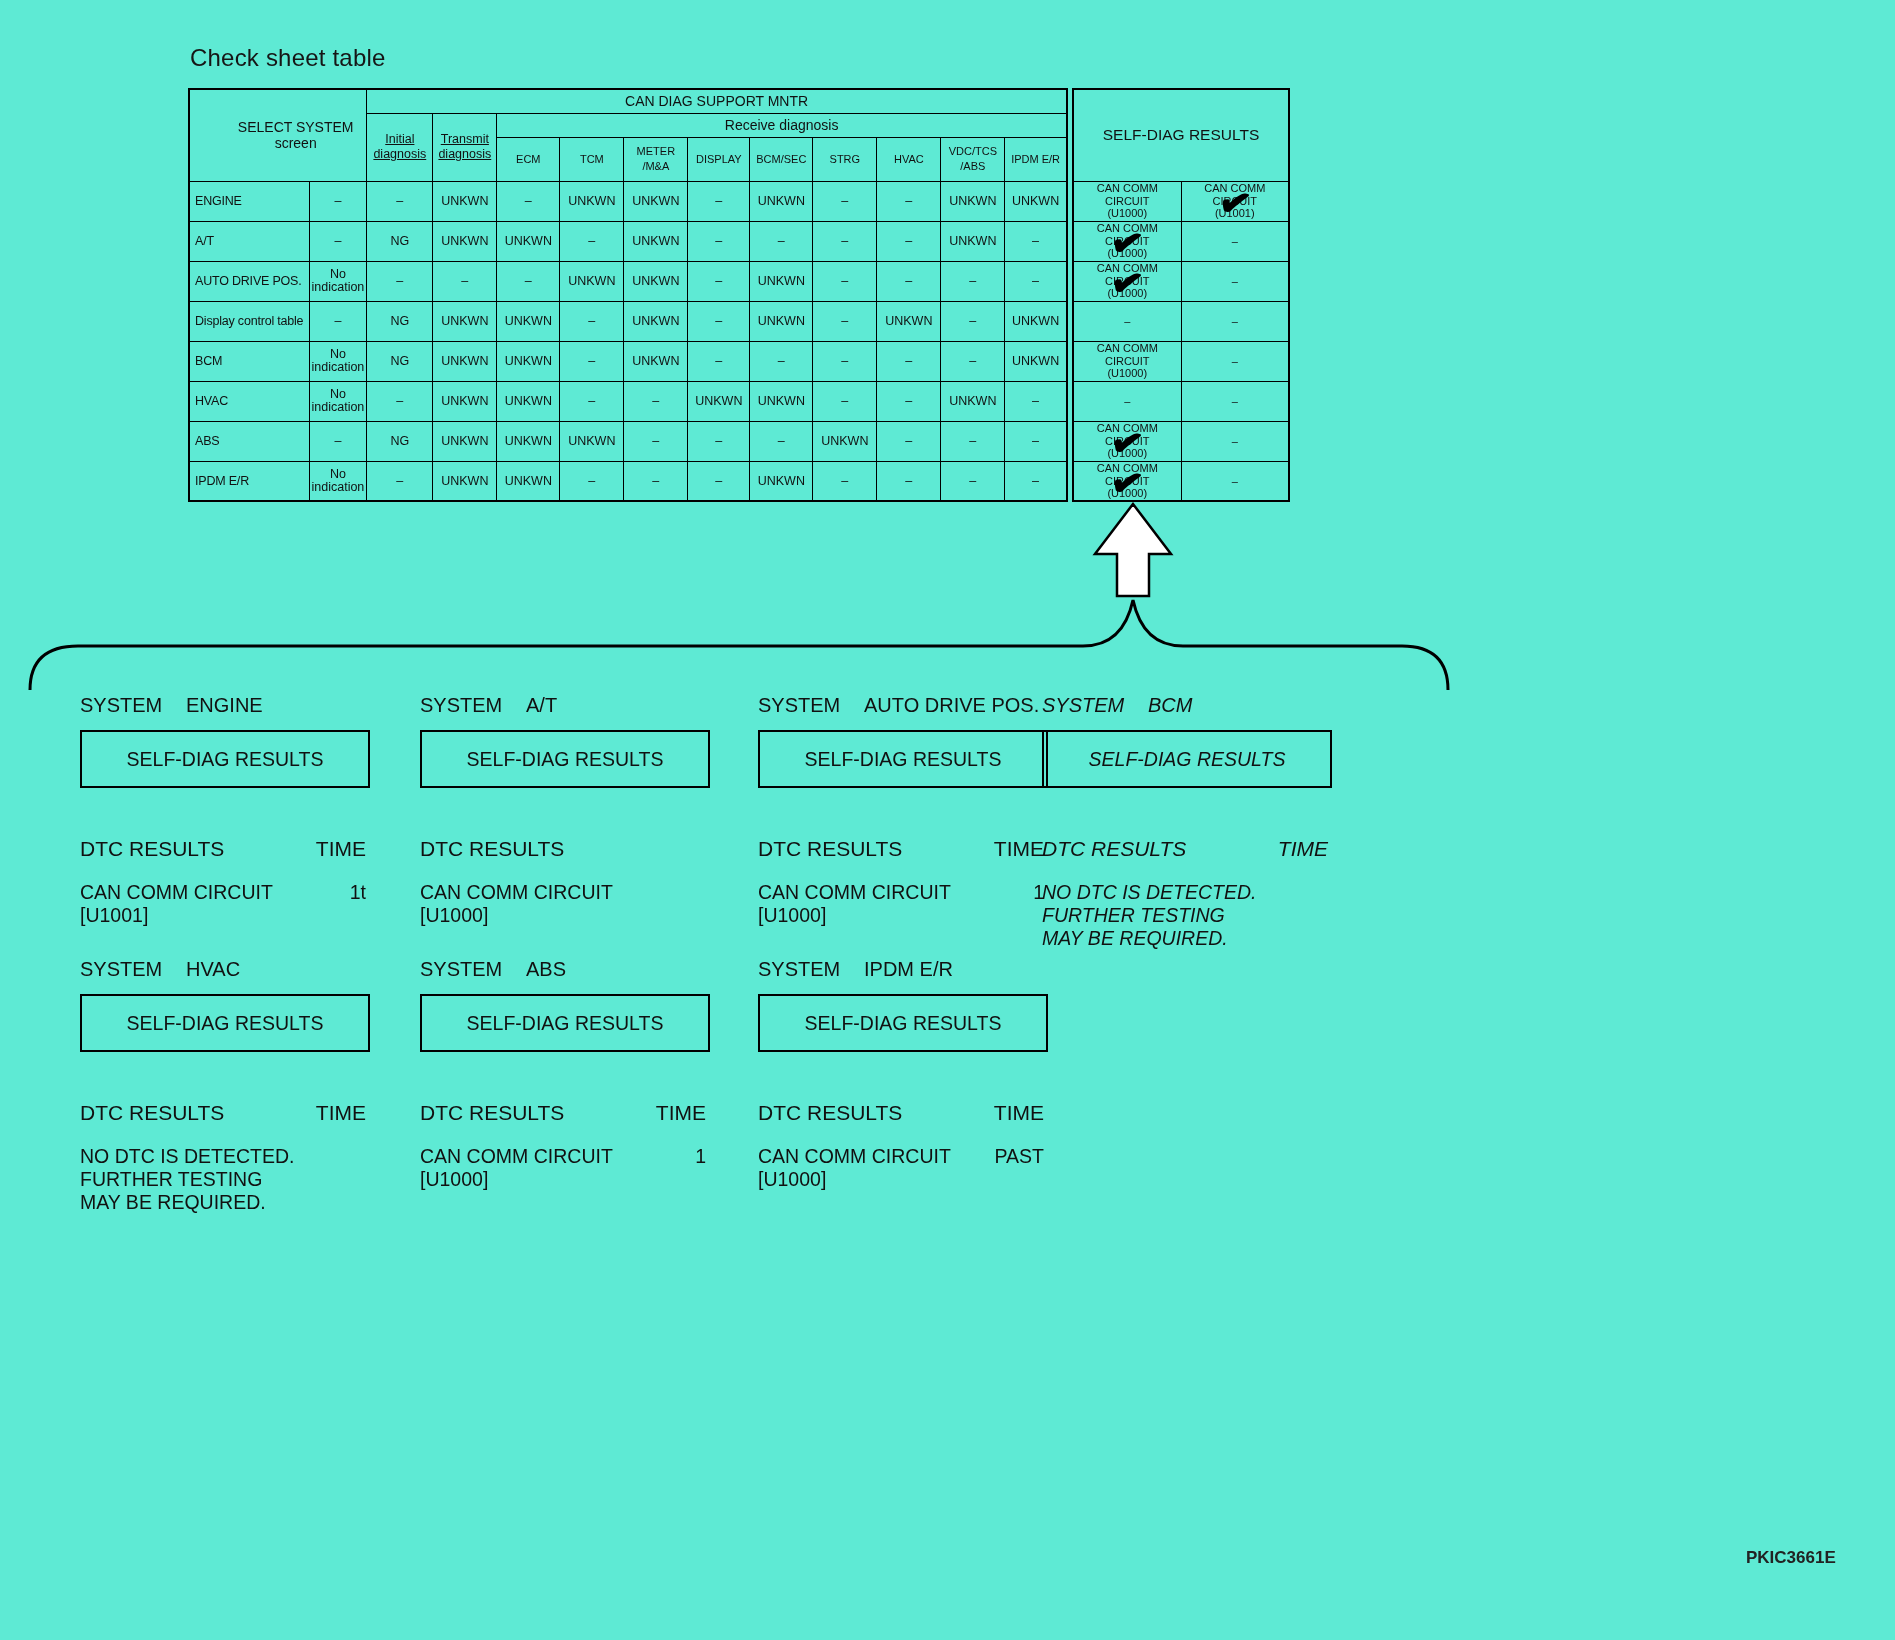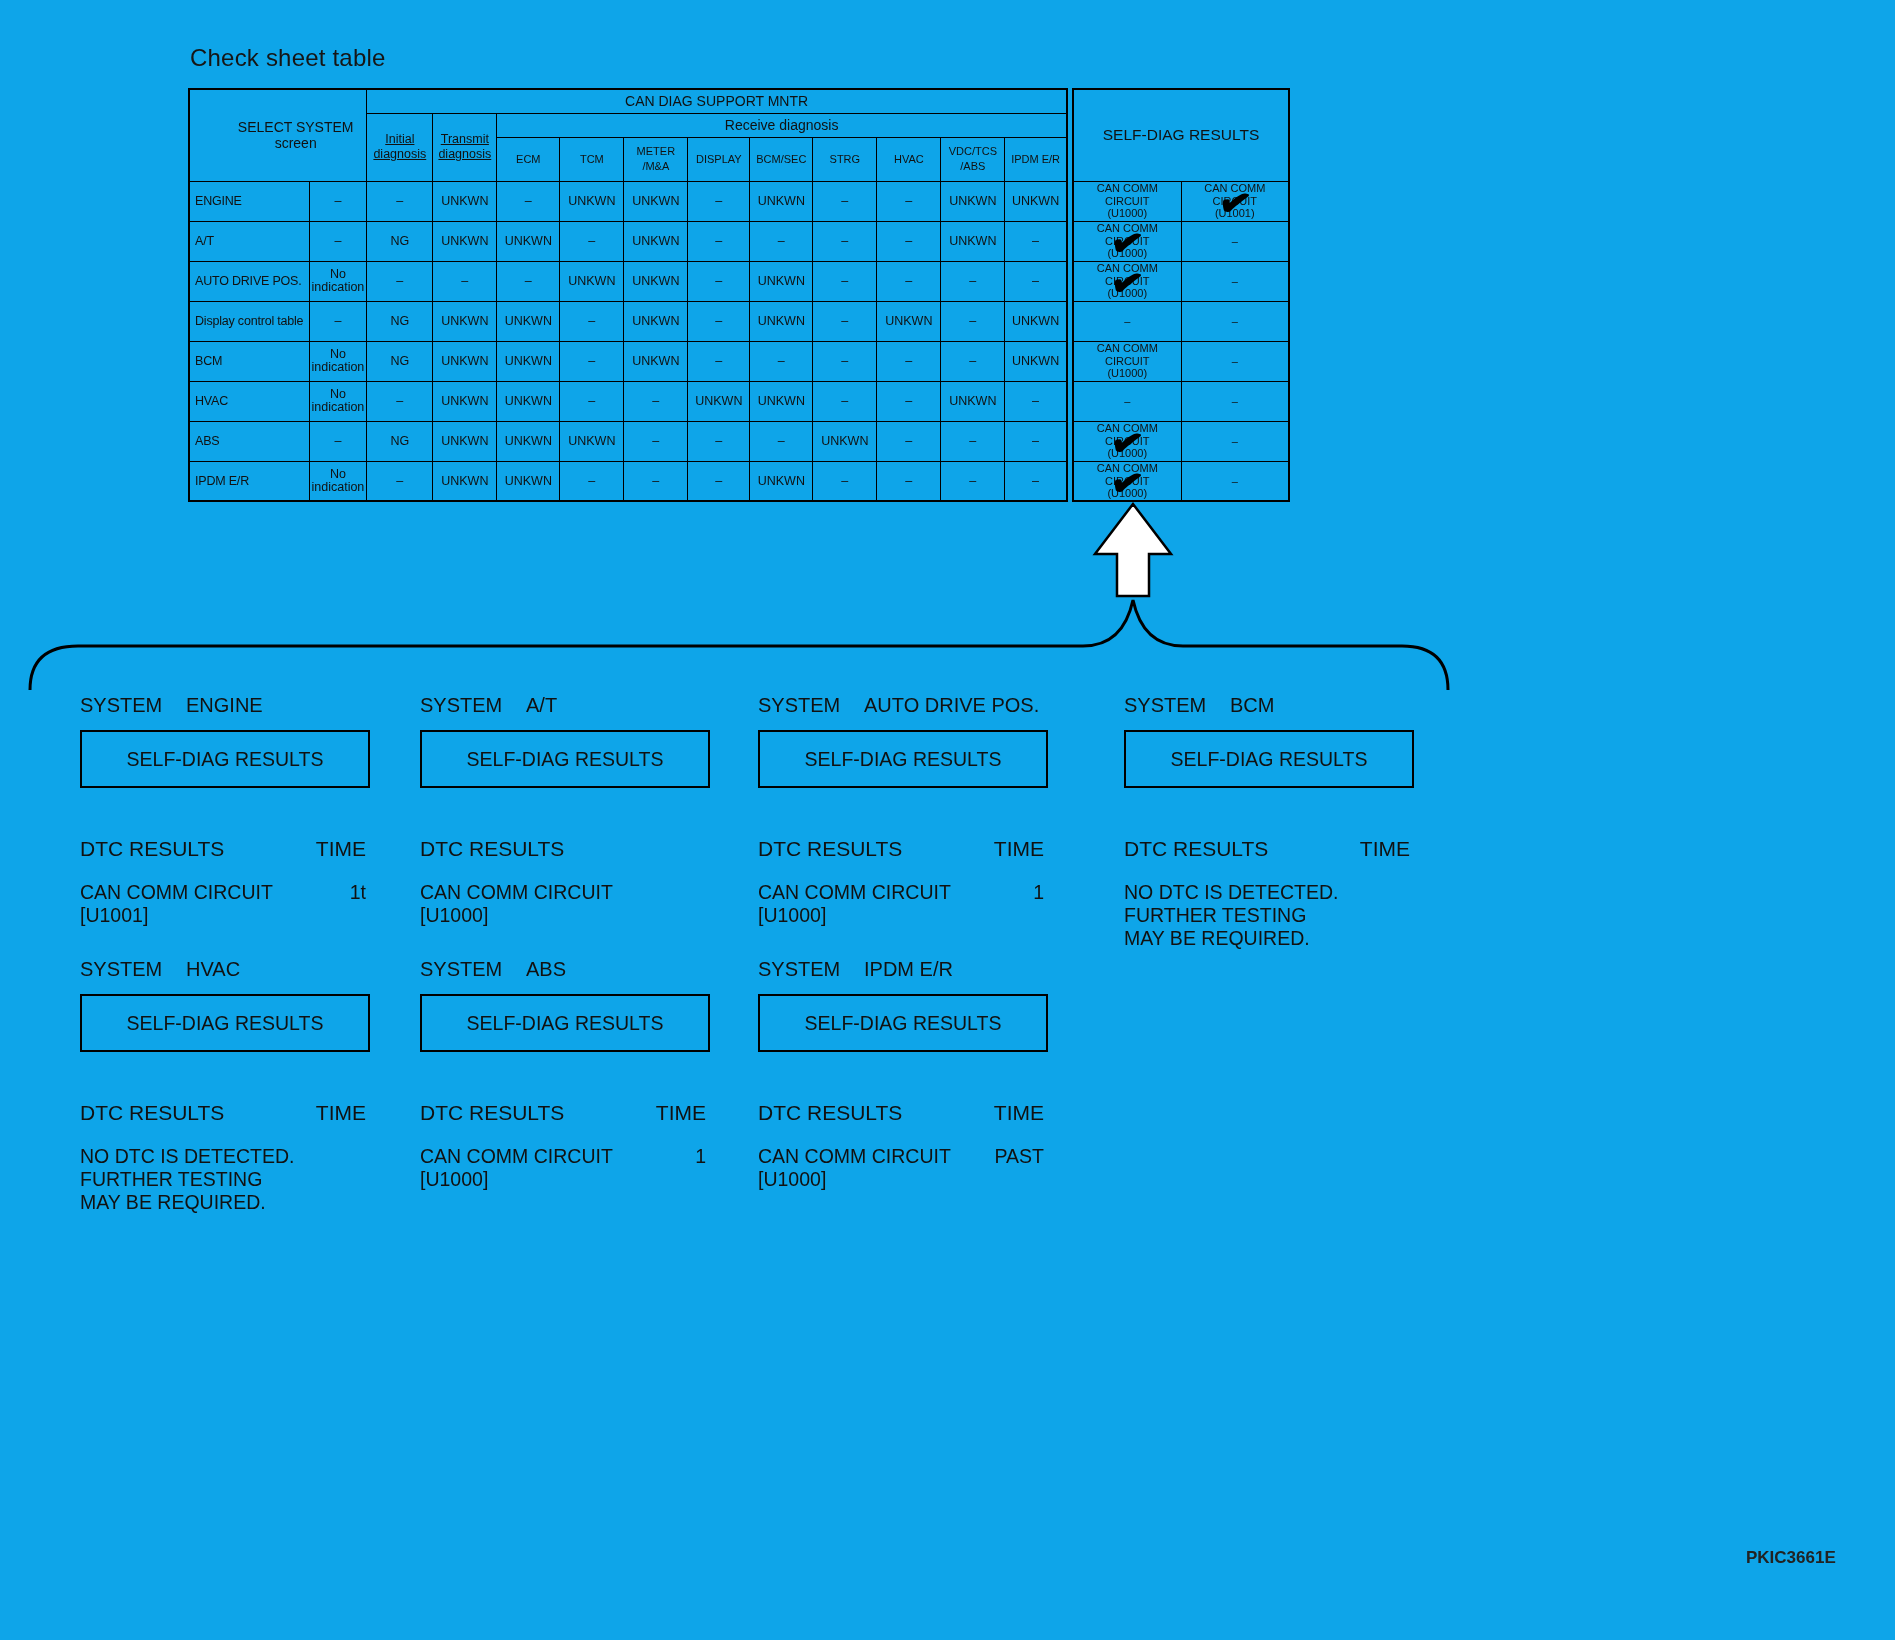--- a/index.html
+++ b/index.html
@@ -1,18 +1,18 @@
 <!DOCTYPE html>
 <html><head>
 <meta charset="utf-8">
 <style>
   * { box-sizing: border-box; }
   html, body { margin:0; padding:0; background:#fff; }
   body { font-family:"Liberation Sans", sans-serif; color:#000; }
-  .page { position:relative; width:1895px; height:1640px; background:#0ea5e9; overflow:hidden; }
+  .page { position:relative; width:1895px; height:1640px; background:#5eead4; overflow:hidden; }
 
   .title { position:absolute; left:190px; top:44px; font-size:24px; color:#161616; letter-spacing:0.2px; }
 
   table { border-collapse:collapse; }
   .main-table { position:absolute; left:188px; top:88px; border:2px solid #000; table-layout:fixed; }
   .sd-table   { position:absolute; left:1072px; top:88px; border:2px solid #000; table-layout:fixed; }
   td { border:1px solid #000; text-align:center; vertical-align:middle; padding:0 2px; color:#111; }
   .pre { white-space:pre-line; }
 
   .h1 { height:24px; font-size:14px;margin-top:24px; }
@@ -347,21 +347,21 @@
         <div class="sd-box">SELF-DIAG RESULTS</div>
         <div class="dtc-line">
           <span>DTC RESULTS</span>
           <span>TIME</span>
         </div>
         <div class="results">
           <div class="val-line"><span class="val-text">CAN COMM CIRCUIT</span><span class="val-time">1</span></div>
           <div class="val-line"><span class="val-text">[U1000]</span></div>
         </div>
       </div>
-      <div class="panel" style="left: 1124px; top: 694px;">
+      <div class="panel" style="left: 1042px; top: 694px; font-style: italic;">
         <div class="sys-line"><span class="sys-label">SYSTEM</span><span class="sys-name">BCM</span></div>
         <div class="sd-box">SELF-DIAG RESULTS</div>
         <div class="dtc-line">
           <span>DTC RESULTS</span>
           <span>TIME</span>
         </div>
         <div class="results">
           <div class="val-line"><span class="val-text">NO DTC IS DETECTED.</span></div>
           <div class="val-line"><span class="val-text">FURTHER TESTING</span></div>
           <div class="val-line"><span class="val-text">MAY BE REQUIRED.</span></div>

